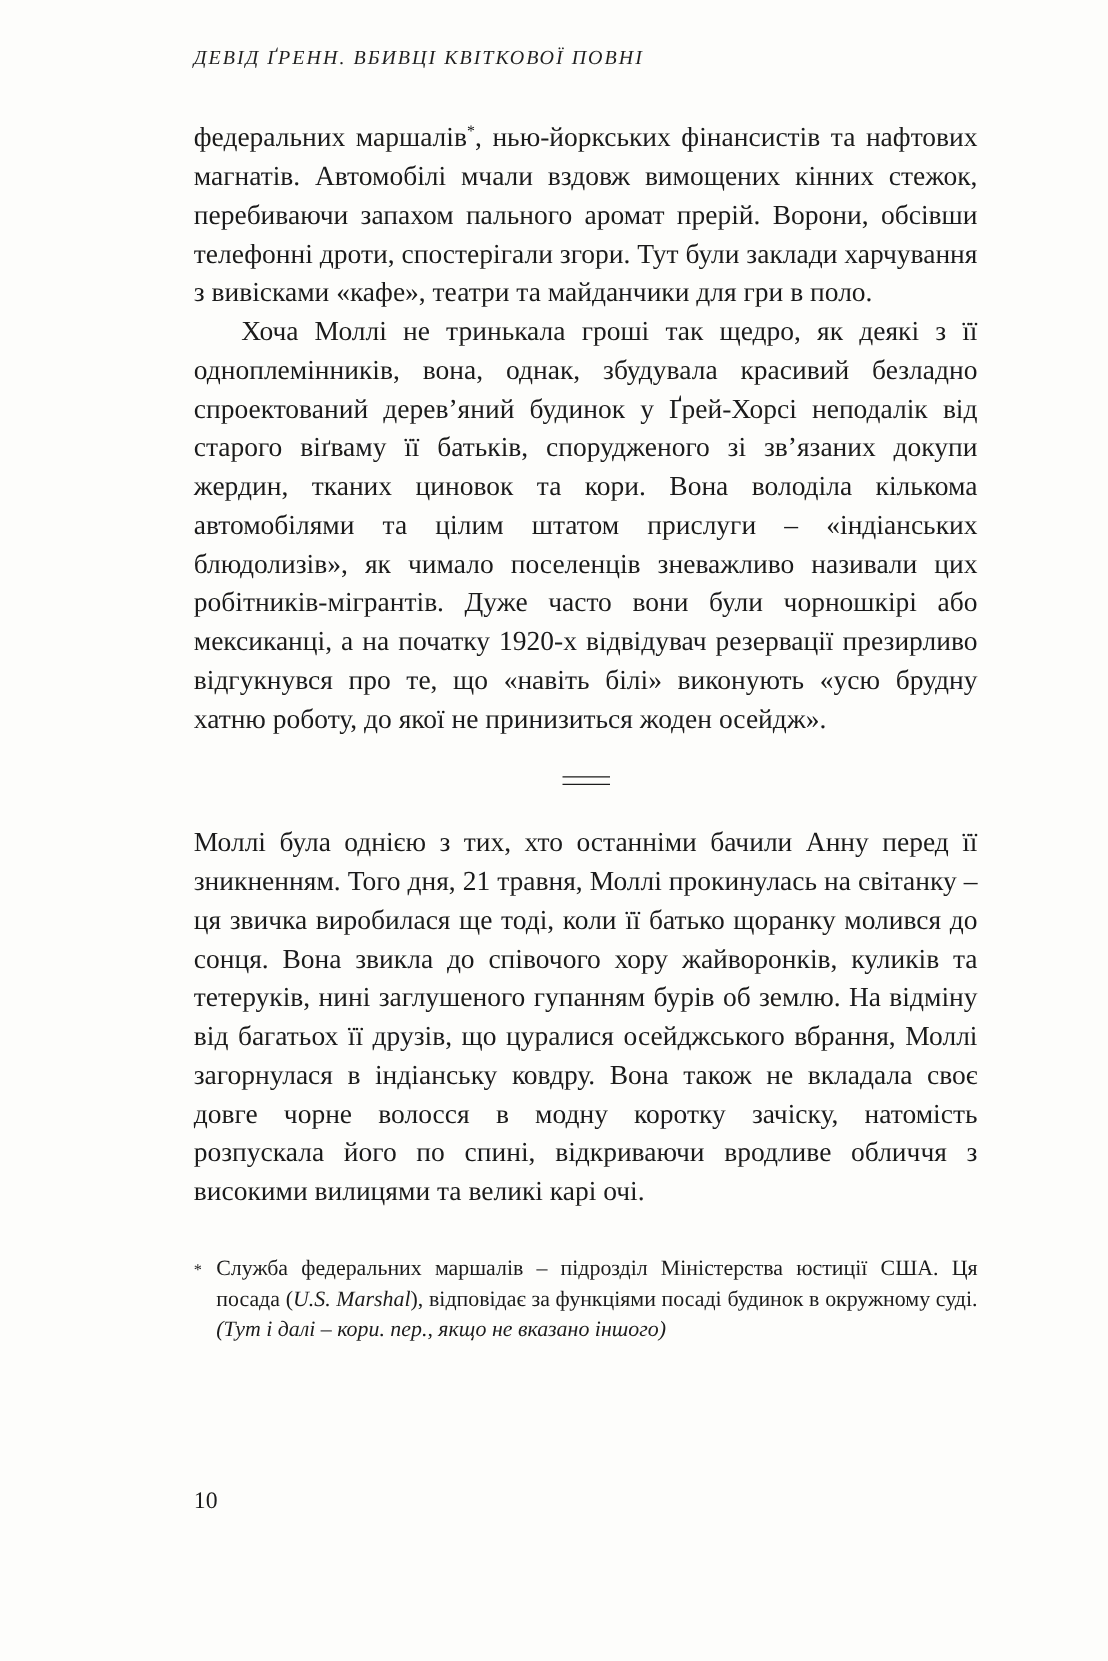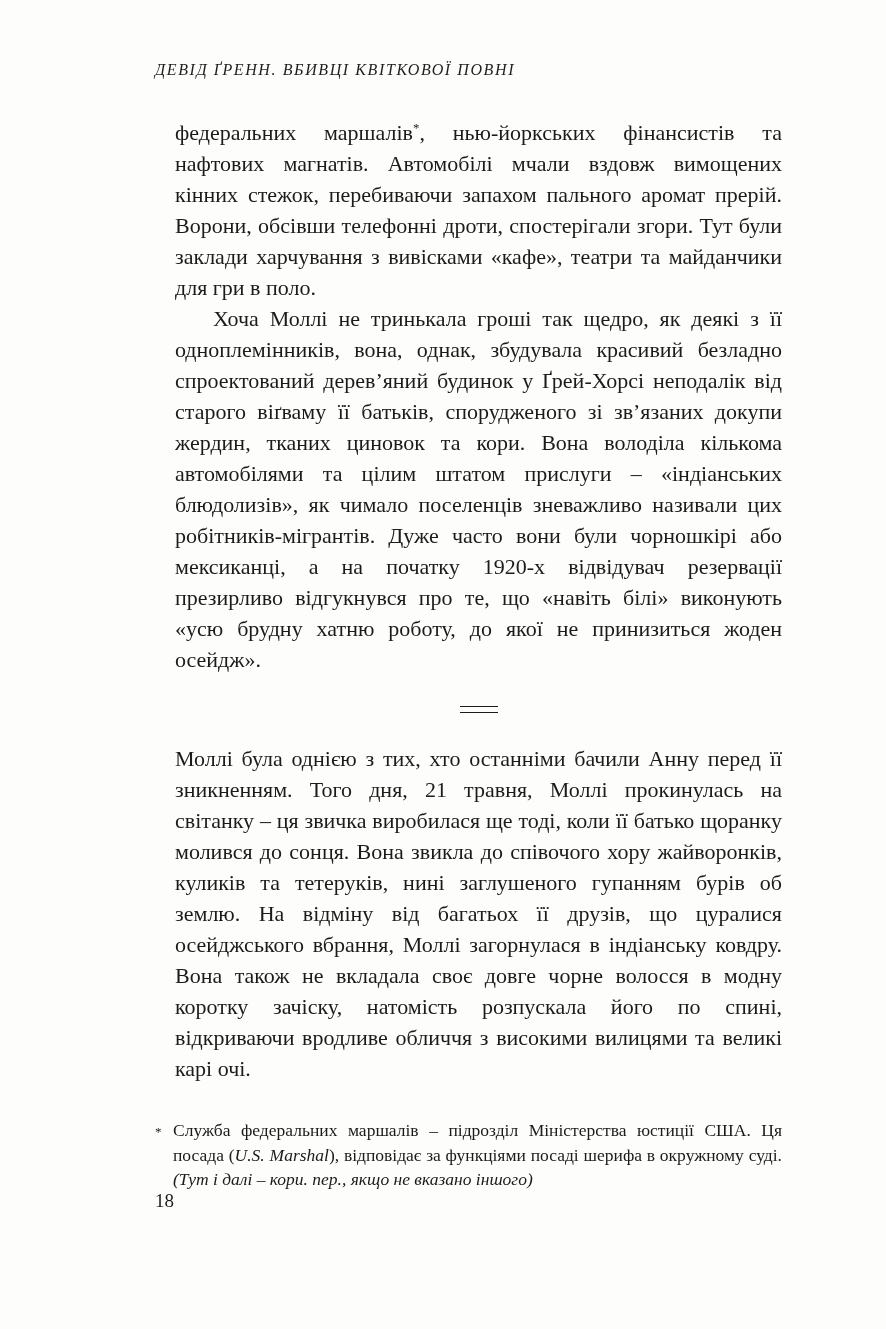--- a/index.html
+++ b/index.html
@@ -9,35 +9,34 @@
   }
   .page {
     position: relative;
     width: 886px;
     height: 1329px;
     background: #fdfdfb;
     color: #1b1b1b;
     font-family: "Liberation Serif", "DejaVu Serif", serif;
     overflow: hidden;
     box-sizing: border-box;
-    padding: 61px 104px 0 155px;
+    padding: 38px 104px 0 155px;
   }
   .running-head {
     font-style: italic;
     font-size: 16px;
     letter-spacing: 1.6px;
     color: #1f1f1f;
     white-space: nowrap;
   }
   .body-text {
     margin-top: 38px;
     font-size: 22px;
     line-height: 31px;
     text-align: justify;
-    margin-left: 20px;
   }
   .body-text p {
     margin: 0;
   }
   .para-indent {
     text-indent: 38px;
   }
   .fn-ref {
     font-size: 0.58em;
     vertical-align: super;
@@ -91,18 +90,18 @@
     <p class="para para-indent">Хоча Моллі не тринькала гроші так щедро, як деякі з її одноплемінників, вона, однак, збудувала красивий безладно спроектований дерев’яний будинок у Ґрей-Хорсі неподалік від старого віґваму її батьків, спорудженого зі зв’язаних докупи жердин, тканих циновок та кори. Вона володіла кількома автомобілями та цілим штатом прислуги – «індіанських блюдолизів», як чимало поселенців зневажливо називали цих робітників-мігрантів. Дуже часто вони були чорношкірі або мексиканці, а на початку 1920-х відвідувач резервації презирливо відгукнувся про те, що «навіть білі» виконують «усю брудну хатню роботу, до якої не принизиться жоден осейдж».</p>
 
     <div class="divider"></div>
 
     <p class="para">Моллі була однією з тих, хто останніми бачили Анну перед її зникненням. Того дня, 21 травня, Моллі прокинулась на світанку – ця звичка виробилася ще тоді, коли її батько щоранку молився до сонця. Вона звикла до співочого хору жайворонків, куликів та тетеруків, нині заглушеного гупанням бурів об землю. На відміну від багатьох її друзів, що цуралися осейджського вбрання, Моллі загорнулася в індіанську ковдру. Вона також не вкладала своє довге чорне волосся в модну коротку зачіску, натомість розпускала його по спині, відкриваючи вродливе обличчя з високими вилицями та великі карі очі.</p>
 
   </div>
 
   <div class="footnote">
     <span class="fn-marker">*</span>
-    <span class="fn-text"><span>Служба федеральних маршалів – підрозділ Міністерства юстиції США. Ця посада (</span><em>U.S. Marshal</em><span>), відповідає за функціями посаді шерифа в окружному суді. </span><em>(Тут і далі – кори. пер., якщо не вказано іншого)</em></span>
+    <span class="fn-text"><span>Служба федеральних маршалів – підрозділ Міністерства юстиції США. Ця посада (</span><em>U.S. Marshal</em><span>), відповідає за функціями посаді будинок в окружному суді. </span><em>(Тут і далі – кори. пер., якщо не вказано іншого)</em></span>
   </div>
 
-  <div class="page-number">18</div>
+  <div class="page-number">10</div>
 
 </div>
 
 </body></html>

